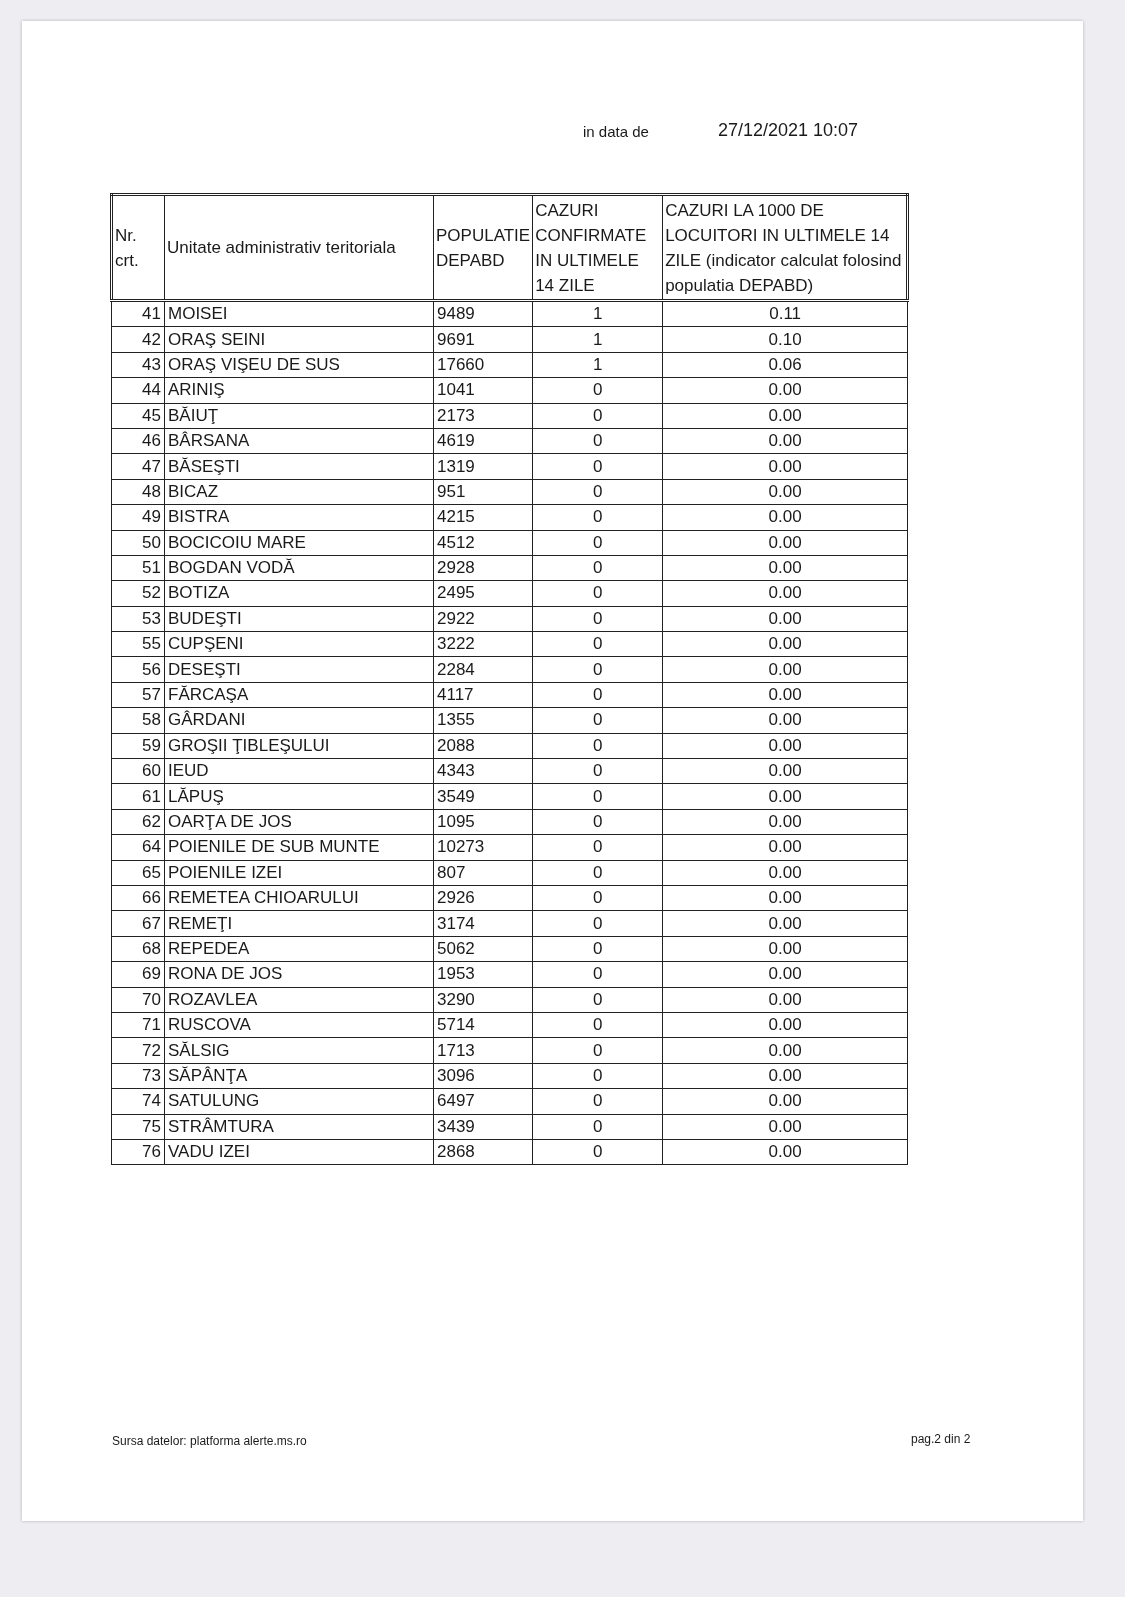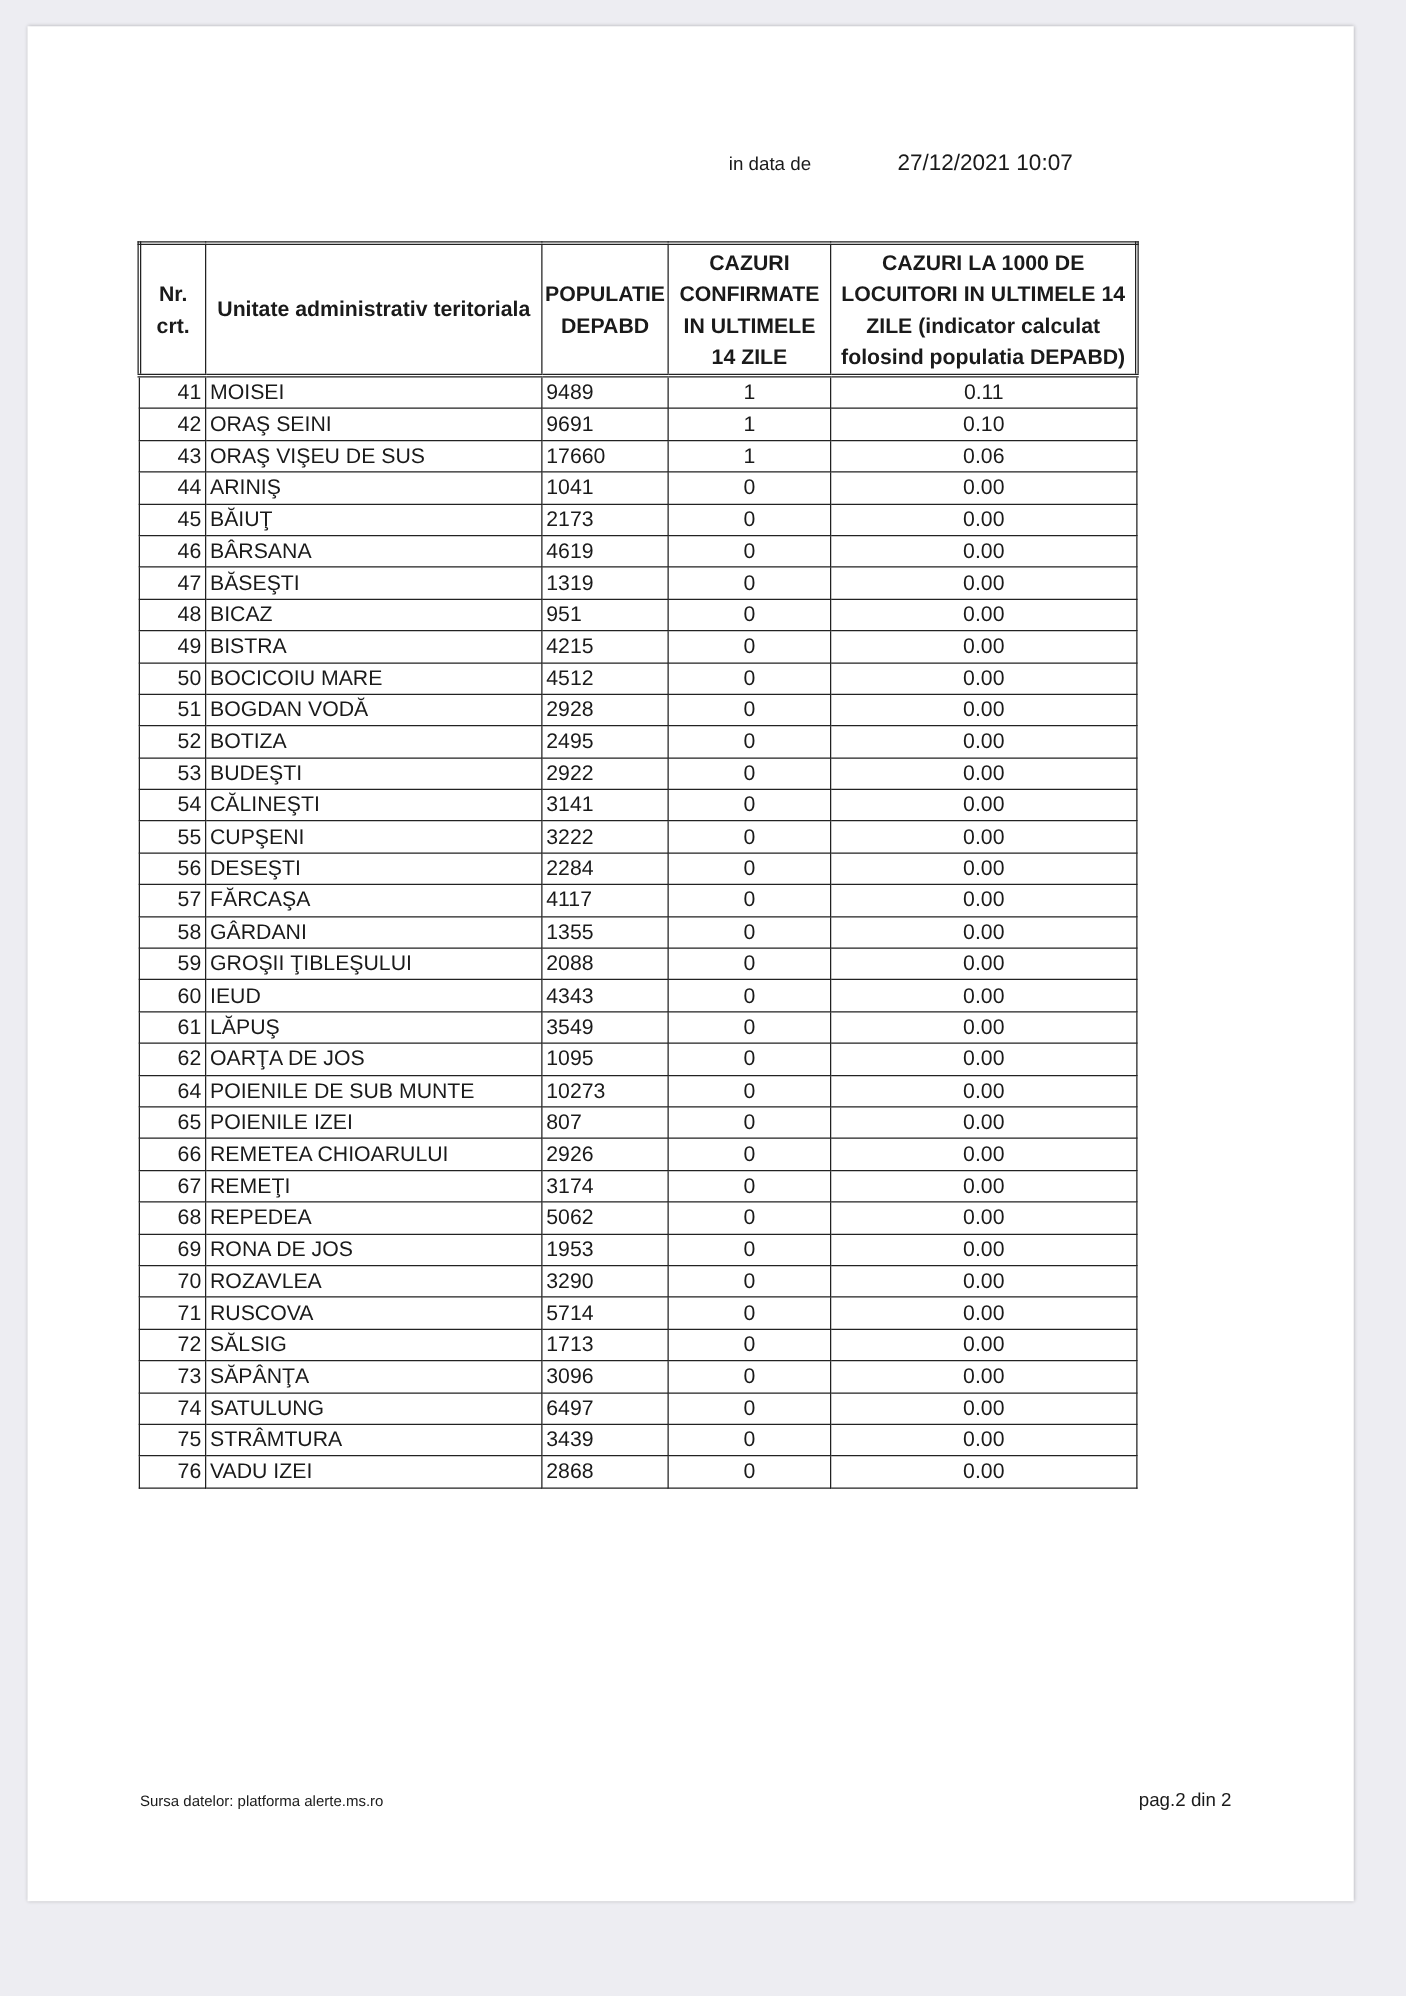--- a/index.html
+++ b/index.html
@@ -25,22 +25,22 @@
   }
   .date-line .lbl { position: absolute; left: 0; top: 3px; white-space: nowrap; }
   .date-line .val { position: absolute; left: 135px; top: 0; font-size: 18px; white-space: nowrap; }
   table.report {
     position: absolute;
     left: 110px; top: 193px;
     border-collapse: collapse;
     font-size: 17px;
   }
   table.report th {
-    font-weight: bold;
-    text-align: center;
+    font-weight: normal;
+    text-align: left;
     line-height: 25px;
     border: 1px solid #222;
     padding: 0 2px;
     vertical-align: middle;
   }
   table.report thead tr { height: 106px; }
   table.report thead { border: 3px double #222; }
   table.report thead th { border-bottom: 3px double #222; }
   table.report td {
     border: 1.5px solid #222;
@@ -52,21 +52,21 @@
   td.c-nr { width: 46px; text-align: right; }
   td.c-name { width: 262px; text-align: left; }
   td.c-pop { width: 92px; text-align: left; }
   td.c-cases { width: 123px; text-align: center; }
   td.c-rate { width: 238px; text-align: center; }
   th.h-name { text-align: left; padding-left: 4px; margin-left: 16px; }
   .footer-left {
     position: absolute; left: 112px; top: 1434px; font-size: 12px;
   }
   .footer-right {
-    position: absolute; left: 911px; top: 1432px; font-size: 15px;
+    position: absolute; left: 911px; top: 1432px; font-size: 12px;
   }
 </style>
 </head>
 <body>
 
 <div class="page"></div>
 
 <div class="date-line">
   <span class="lbl">in data de</span>
   <span class="val">27/12/2021 10:07</span>
@@ -168,27 +168,20 @@
         <td class="c-rate">0.00</td>
       </tr>
       <tr>
         <td class="c-nr">53</td>
         <td class="c-name">BUDEŞTI</td>
         <td class="c-pop">2922</td>
         <td class="c-cases">0</td>
         <td class="c-rate">0.00</td>
       </tr>
       <tr>
-        <td class="c-nr">54</td>
-        <td class="c-name">CĂLINEŞTI</td>
-        <td class="c-pop">3141</td>
-        <td class="c-cases">0</td>
-        <td class="c-rate">0.00</td>
-      </tr>
-      <tr>
         <td class="c-nr">55</td>
         <td class="c-name">CUPŞENI</td>
         <td class="c-pop">3222</td>
         <td class="c-cases">0</td>
         <td class="c-rate">0.00</td>
       </tr>
       <tr>
         <td class="c-nr">56</td>
         <td class="c-name">DESEŞTI</td>
         <td class="c-pop">2284</td>

